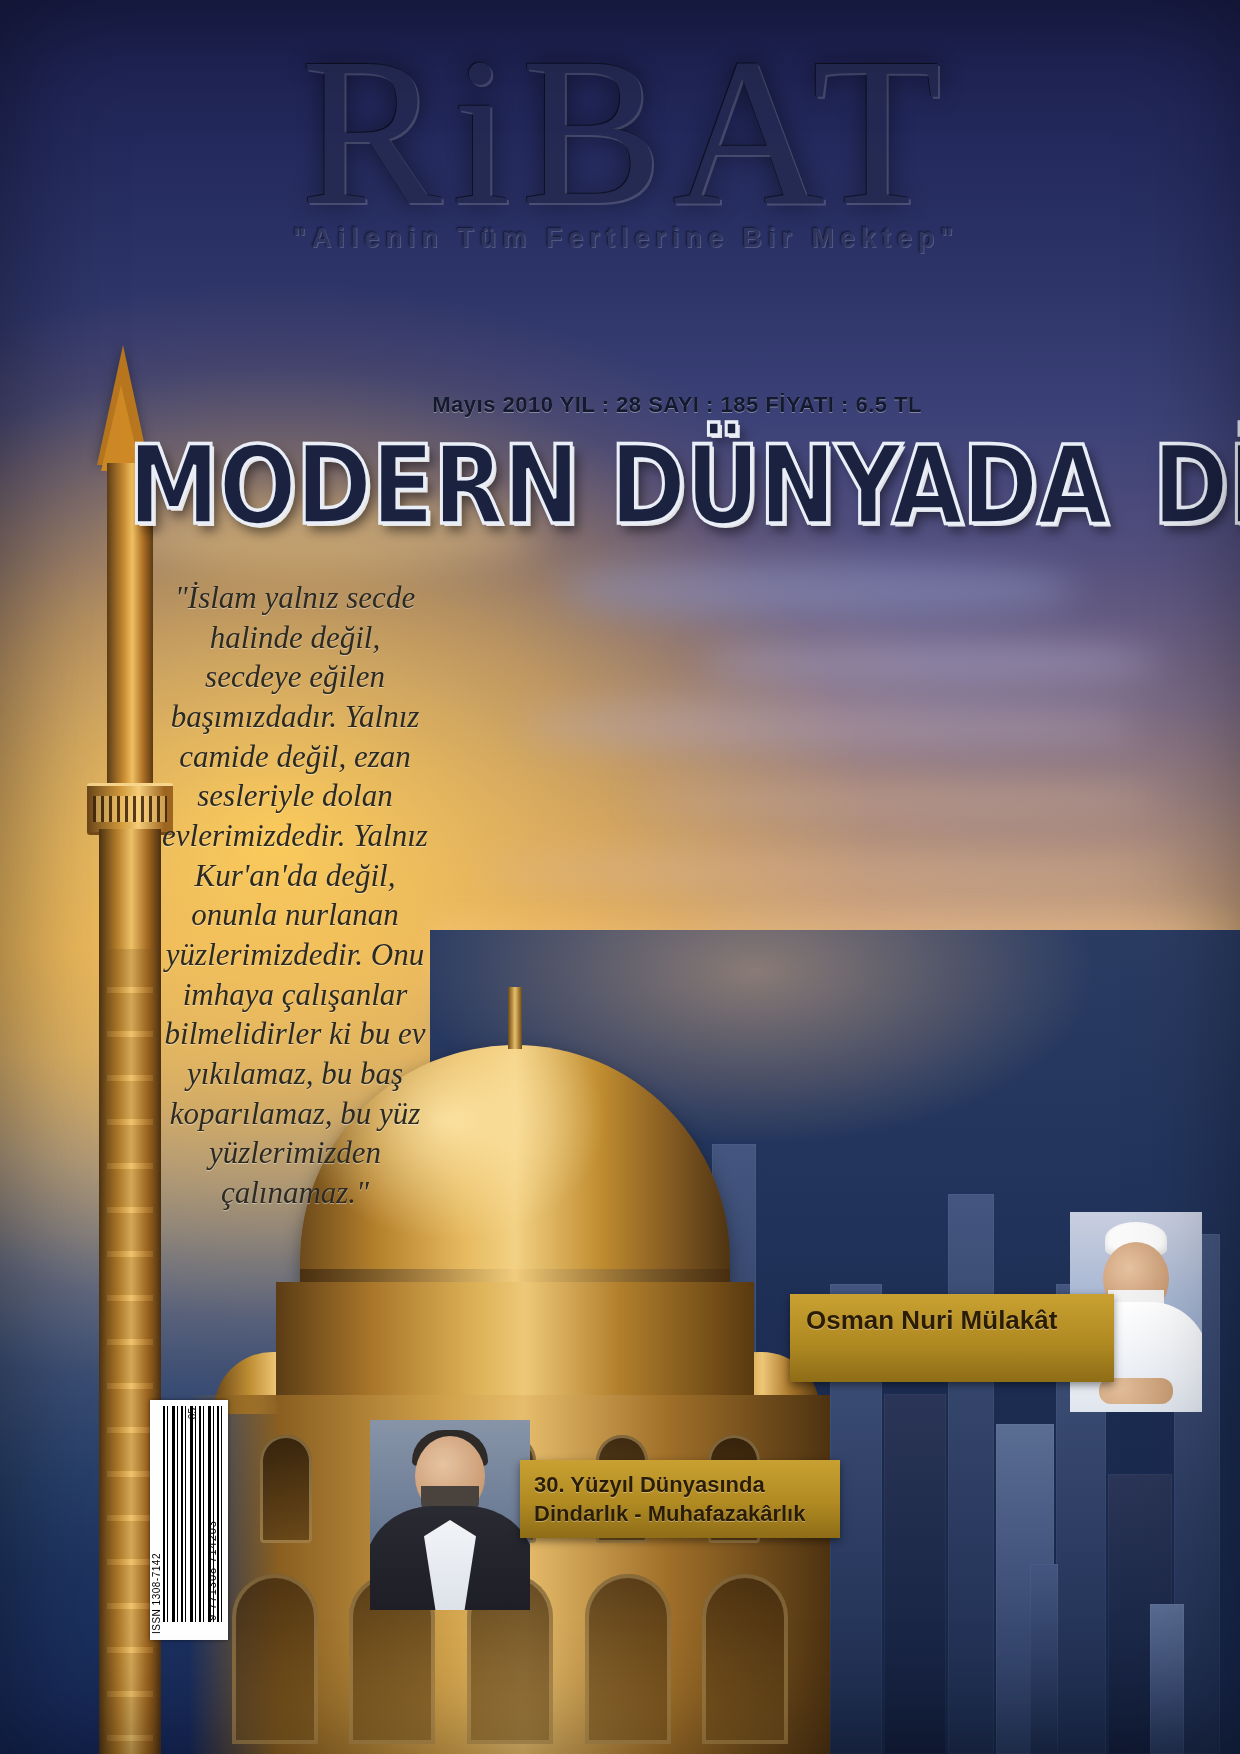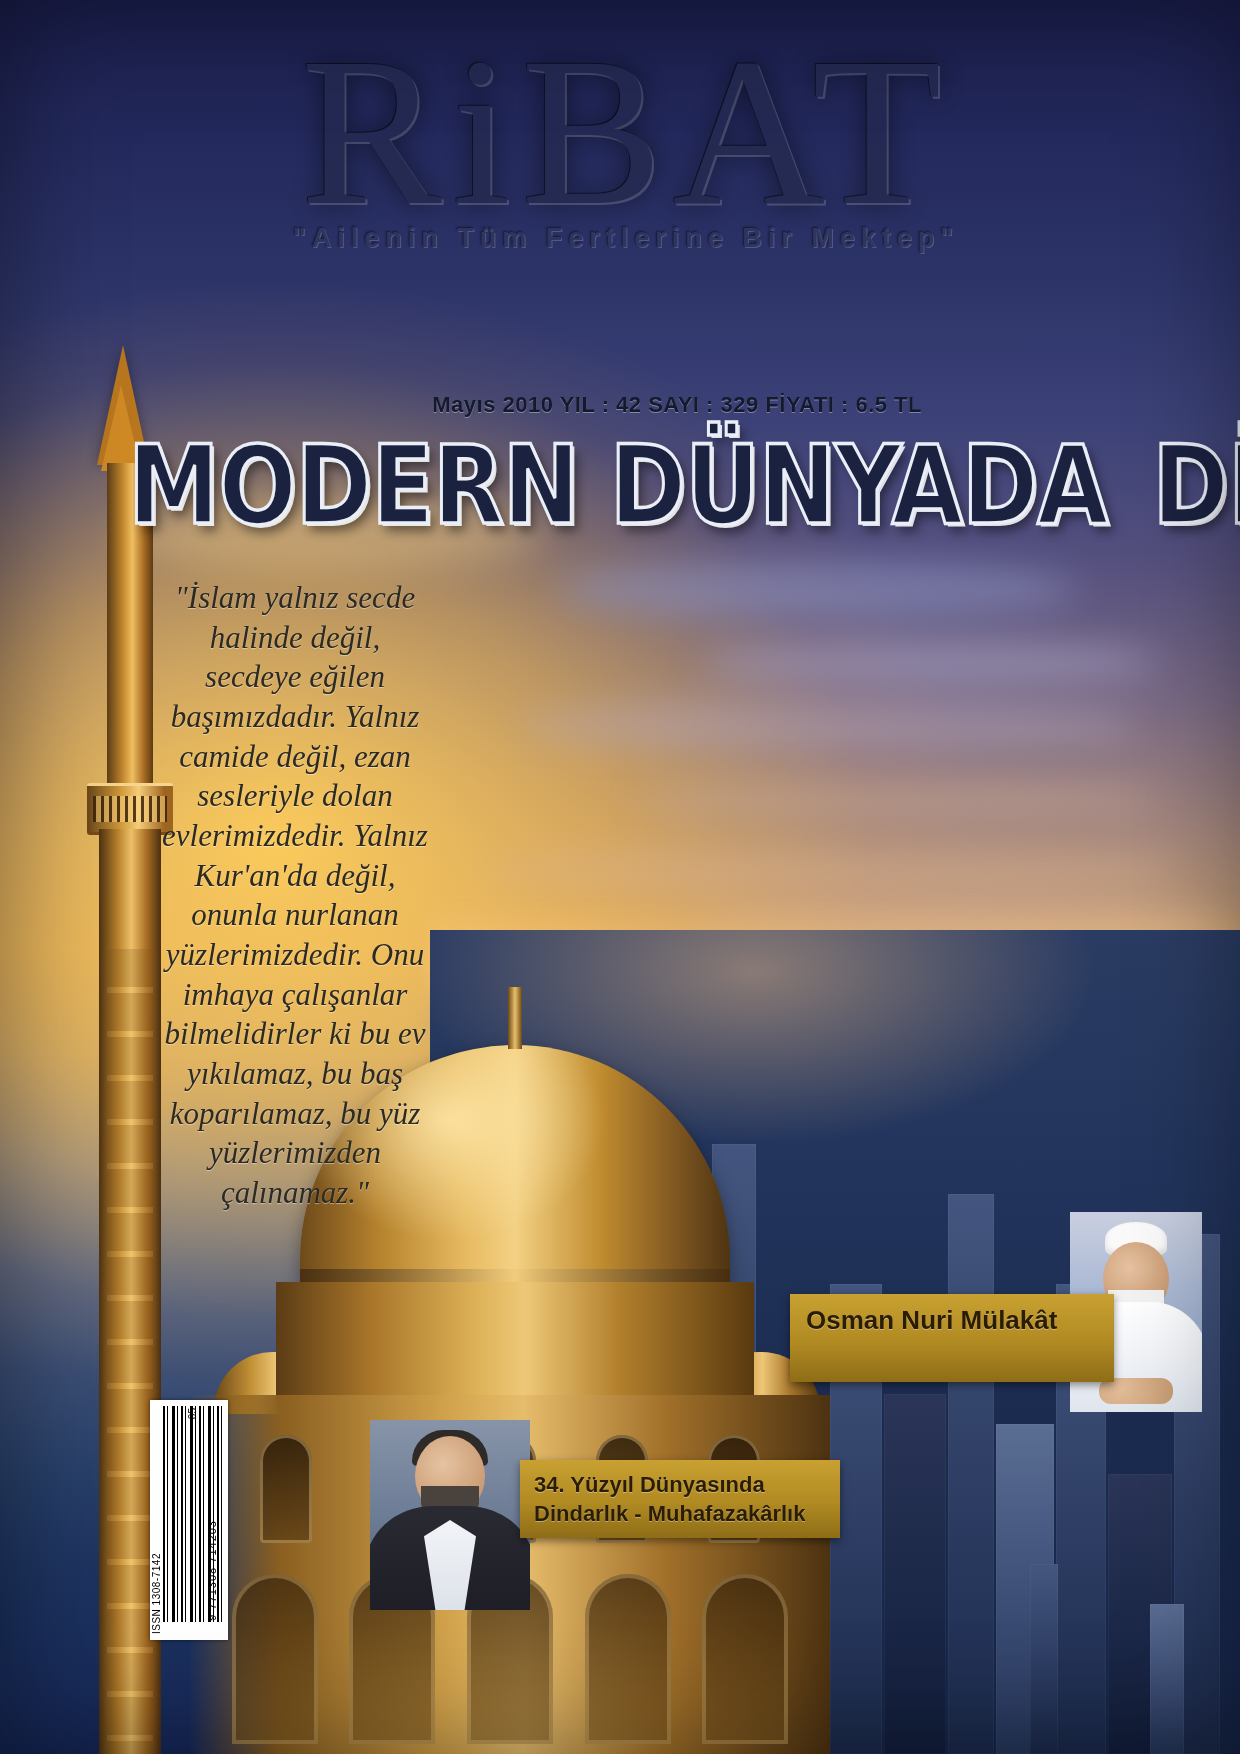--- a/index.html
+++ b/index.html
@@ -489,21 +489,21 @@
         <span></span>
         <span></span>
     </div>
   </div>
 
   <div class="masthead">
     <div class="title">RiBAT</div>
     <div class="slogan">"Ailenin Tüm Fertlerine Bir Mektep"</div>
   </div>
 
-  <div class="issueline">Mayıs 2010 YIL :  42 SAYI : 329  FİYATI :  6.5 TL</div>
+  <div class="issueline">Mayıs 2010 YIL :  28 SAYI : 185  FİYATI :  6.5 TL</div>
 
   <div class="headline">
     <span class="part1">MODERN DÜNYADA</span>
     <span class="part2">DİNÎ YAŞAM</span>
   </div>
 
   <div class="quote">"İslam yalnız secde halinde değil, secdeye eğilen başımızdadır. Yalnız camide değil, ezan sesleriyle dolan evlerimizdedir. Yalnız Kur'an'da değil, onunla nurlanan yüzlerimizdedir. Onu imhaya çalışanlar bilmelidirler ki bu ev yıkılamaz, bu baş koparılamaz, bu yüz yüzlerimizden çalınamaz."</div>
 
   <div class="portrait-topbas">
     <div class="person p-topbas">
@@ -521,21 +521,21 @@
   <div class="portrait-dindar">
     <div class="person p-dindar">
       <div class="hair"></div>
       <div class="head"></div>
       <div class="beard"></div>
       <div class="body"></div>
       <div class="shirt"></div>
     </div>
   </div>
   <div class="banner banner-dindar">
-    <div class="line">34. Yüzyıl Dünyasında</div>
+    <div class="line">30. Yüzyıl Dünyasında</div>
     <div class="line">Dindarlık - Muhafazakârlık</div>
   </div>
 
   <div class="barcode-box">
     <div class="issn">ISSN 1308-7142</div>
     <div class="bars">
       <div class="top05">05</div>
     </div>
   </div>
   <div class="bc-number">9 771308 714203</div>

